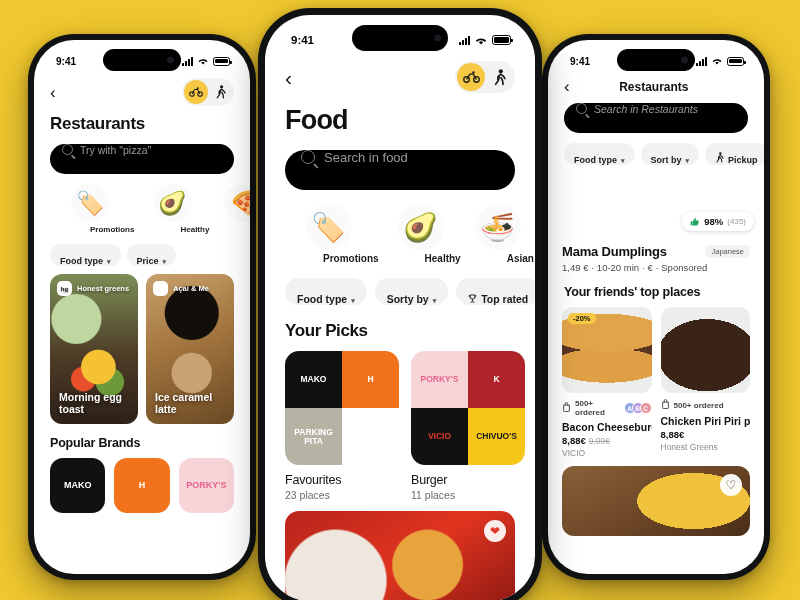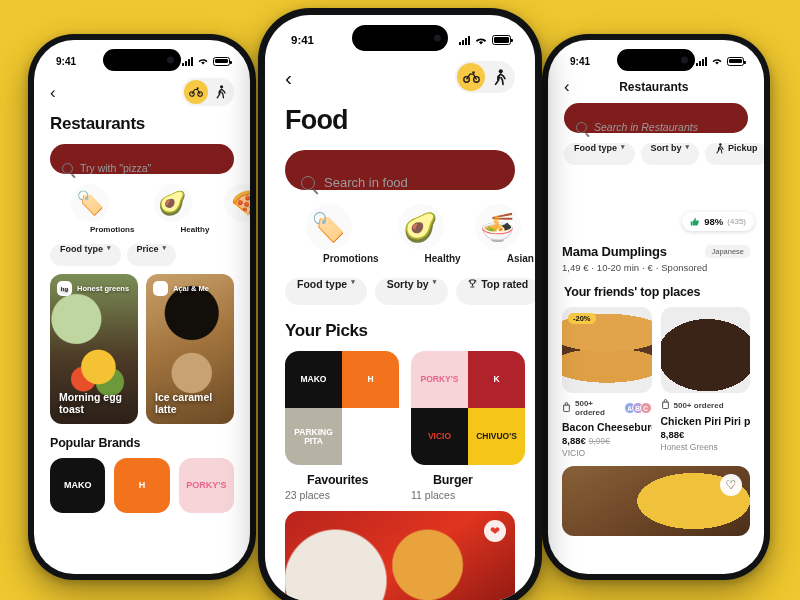--- a/index.html
+++ b/index.html
@@ -70,22 +70,22 @@
   .mode-pill.active { background: #F7C843; }
   .phone-center .mode-pill { width: 28px; height: 28px; }
 
   
   .page-title { font-size: 17px; font-weight: bold; color: #111; padding: 8px 16px 0; letter-spacing: -.3px; }
   .phone-center .page-title { font-size: 27px; padding: 12px 20px 0; letter-spacing: -.8px; }
   .nav-title { flex: 1; text-align: center; font-size: 12px; font-weight: bold; color: #111; }
 
   
   .search {
-    margin: 10px 16px 0; height: 30px; background: #7f1d1d; border-radius: 16px;
-    display: flex; align-items: flex-end; gap: 7px; padding: 0 12px;
+    margin: 10px 16px 0; height: 30px; background: #000000; border-radius: 16px;
+    display: flex; align-items: flex-start; gap: 7px; padding: 0 12px;
     font-size: 10.5px; color: #9A9A9A;
   }
   .phone-center .search { margin: 14px 20px 0; height: 40px; border-radius: 22px; font-size: 13px; padding: 0 16px; gap: 9px; }
   .mag { width: 11px; height: 11px; border: 1.5px solid #7b7b7b; border-radius: 50%; position: relative; flex: none; }
   .mag::after { content:""; position:absolute; right:-4px; bottom:-3px; width:5px; height:1.5px; background:#7b7b7b; transform:rotate(45deg); border-radius:1px;}
   .phone-center .mag { width: 14px; height: 14px; }
   .phone-center .mag::after { width: 6px; right: -5px; bottom: -3px; }
 
   
   .cats { display: flex; padding: 10px 12px 0; gap: 2px; }
@@ -94,21 +94,21 @@
   .cat-ico { width: 38px; height: 38px; border-radius: 50%; background: #FAFAFA; display: flex; align-items: center; justify-content: center; font-size: 23px; }
   .phone-center .cat-ico { width: 46px; height: 46px; font-size: 28px; }
   .cat-lbl { font-size: 8px; font-weight: bold; color: #1b1b1b; white-space: nowrap; margin-left: 44px; }
   .phone-center .cat-lbl { font-size: 10px; }
 
   
   .chips { display: flex; gap: 6px; padding: 10px 16px 0; overflow: hidden; }
   .phone-center .chips { padding: 14px 20px 0; gap: 8px; }
   .chip {
     background: #F2F2F2; border-radius: 14px; height: 22px; padding: 0 10px;
-    display: flex; align-items: flex-start; gap: 4px; font-size: 9px; font-weight: bold;
+    display: flex; align-items: flex-end; gap: 4px; font-size: 9px; font-weight: bold;
     color: #1b1b1b; white-space: nowrap; flex: none;
   }
   .phone-center .chip { height: 27px; padding: 0 12px; font-size: 10.5px; border-radius: 16px; }
   .chip .cv { font-size: 7px; color: #555; }
 
   
   .sec-title { font-size: 12.5px; font-weight: bold; color: #111; padding: 12px 16px 0; letter-spacing: -.2px; }
   .phone-center .sec-title { font-size: 17px; padding: 16px 20px 0; letter-spacing: -.4px; }
   .promo-row { display: flex; gap: 8px; padding: 8px 16px 0; }
   .promo-card {
@@ -138,21 +138,21 @@
   .brand-tile { flex: 1; aspect-ratio: 1/1; border-radius: 13px; display: flex; align-items: center;
     justify-content: center; font-size: 9px; font-weight: bold; text-align: center; line-height: 1.1; overflow: hidden; }
 
   
   .picks-row { display: flex; gap: 12px; padding: 10px 20px 0; }
   .pick { width: 114px; flex: none; }
   .pick-grid { width: 114px; height: 114px; border-radius: 14px; overflow: hidden;
     display: grid; grid-template-columns: 1fr 1fr; grid-template-rows: 1fr 1fr; }
   .pq { display: flex; align-items: center; justify-content: center; text-align: center;
         font-size: 8.5px; font-weight: bold; line-height: 1.05; padding: 2px; }
-  .pick-name { font-size: 12.5px; font-weight: bold; color: #111; margin-top: 8px; letter-spacing: -.2px; margin-left: 22px; }
+  .pick-name { font-size: 12.5px; font-weight: normal; color: #111; margin-top: 8px; letter-spacing: -.2px; }
   .pick-sub { font-size: 10.5px; color: #6b6b6b; margin-top: 2px; }
   .bigcard { margin: 10px 20px 0; height: 120px; border-radius: 14px; position: relative; overflow: hidden;
     background: radial-gradient(circle at 62% 45%, #E8A33C 0 22%, transparent 23%),
                 radial-gradient(circle at 22% 58%, #EDE7DE 0 26%, transparent 27%),
                 linear-gradient(145deg, #B8241C 0%, #E0341F 48%, #7E1410 100%); }
   .heart { position: absolute; top: 9px; right: 9px; width: 22px; height: 22px; border-radius: 50%;
     background: rgba(255,255,255,.92); display: flex; align-items: center; justify-content: center;
     font-size: 12px; color: #E23B2E; }
 
   

